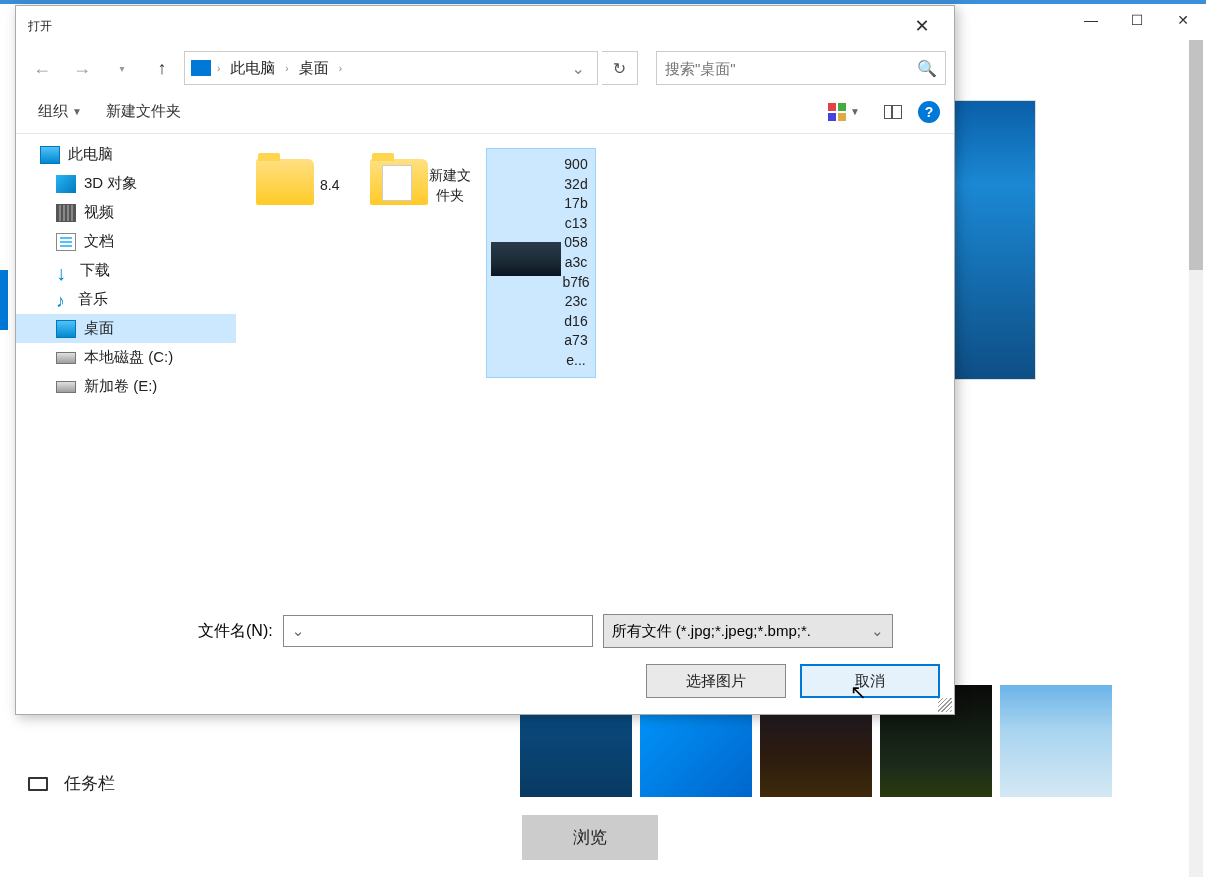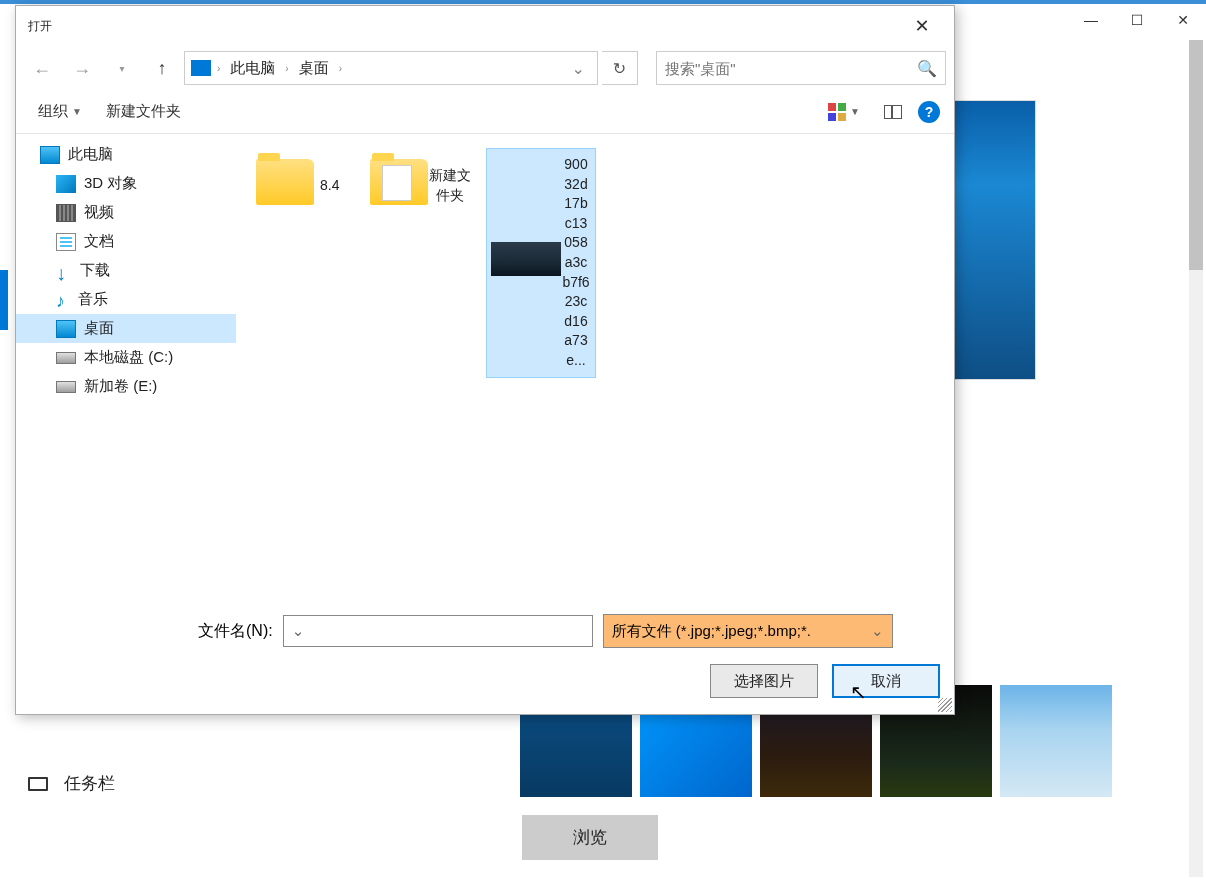--- a/index.html
+++ b/index.html
@@ -86,24 +86,24 @@
 .folder-ico::before { content:""; position:absolute; top:-6px; left:2px; width:22px; height:8px; background:#ffd54f; border-radius:2px 2px 0 0; }
 .folder-ico.has-doc::after { content:""; position:absolute; top:6px; left:12px; width:28px; height:34px; background:#fff; border:1px solid #ccc; }
 .img-thumb { width: 72px; height: 34px; background: linear-gradient(180deg,#2a3a4a 0%,#1a2a35 60%,#0a1520 100%); }
 .file-label { line-height: 1.4; word-break: break-all; }
 
 .dlg-footer { padding: 14px 14px 16px; }
 .fn-row { display: flex; align-items: center; gap: 10px; margin-bottom: 16px; }
 .fn-row > :first-child { margin-left: 168px; }
 .fn-combo { flex: 0 0 310px; height: 32px; border: 1px solid #888; display: flex; align-items: center; padding: 0 8px; font-size: 15px; }
 .fn-combo span:first-child { flex: 1; overflow: hidden; white-space: nowrap; }
-.ft-combo { flex: 0 0 290px; height: 32px; border: 1px solid #888; background: #fdba74; display: flex; align-items: center; padding: 16px 8px; font-size: 15px; }
+.ft-combo { flex: 0 0 290px; height: 32px; border: 1px solid #888; background: #e5e5e5; display: flex; align-items: center; padding: 16px 8px; font-size: 15px; }
 .ft-combo span:first-child { flex: 1; overflow: hidden; white-space: nowrap; }
 .btn-row { display: flex; justify-content: flex-end; gap: 14px; padding-right: 0; }
-.dlg-btn { width: 108px; height: 34px; border: 1px solid #888; background: #e9e9e9; font-size: 15px; color: #222; display: flex; align-items: center; justify-content: center; cursor: pointer; }
+.dlg-btn { width: 140px; height: 34px; border: 1px solid #888; background: #e9e9e9; font-size: 15px; color: #222; display: flex; align-items: center; justify-content: center; cursor: pointer; }
 .dlg-btn.primary { border: 2px solid #0078d7; background: #e5f1fb; }
 .resize-grip { position: absolute; right: 2px; bottom: 2px; width: 14px; height: 14px; background: repeating-linear-gradient(135deg,#999 0 1px,transparent 1px 3px); }
 
 .cursor { position: absolute; top: 680px; left: 850px; font-size: 20px; color: #000; pointer-events: none; }
 </style>
 </head>
 <body>
 
 <div class="bg-window">
   <div class="topbar-blue"></div>

